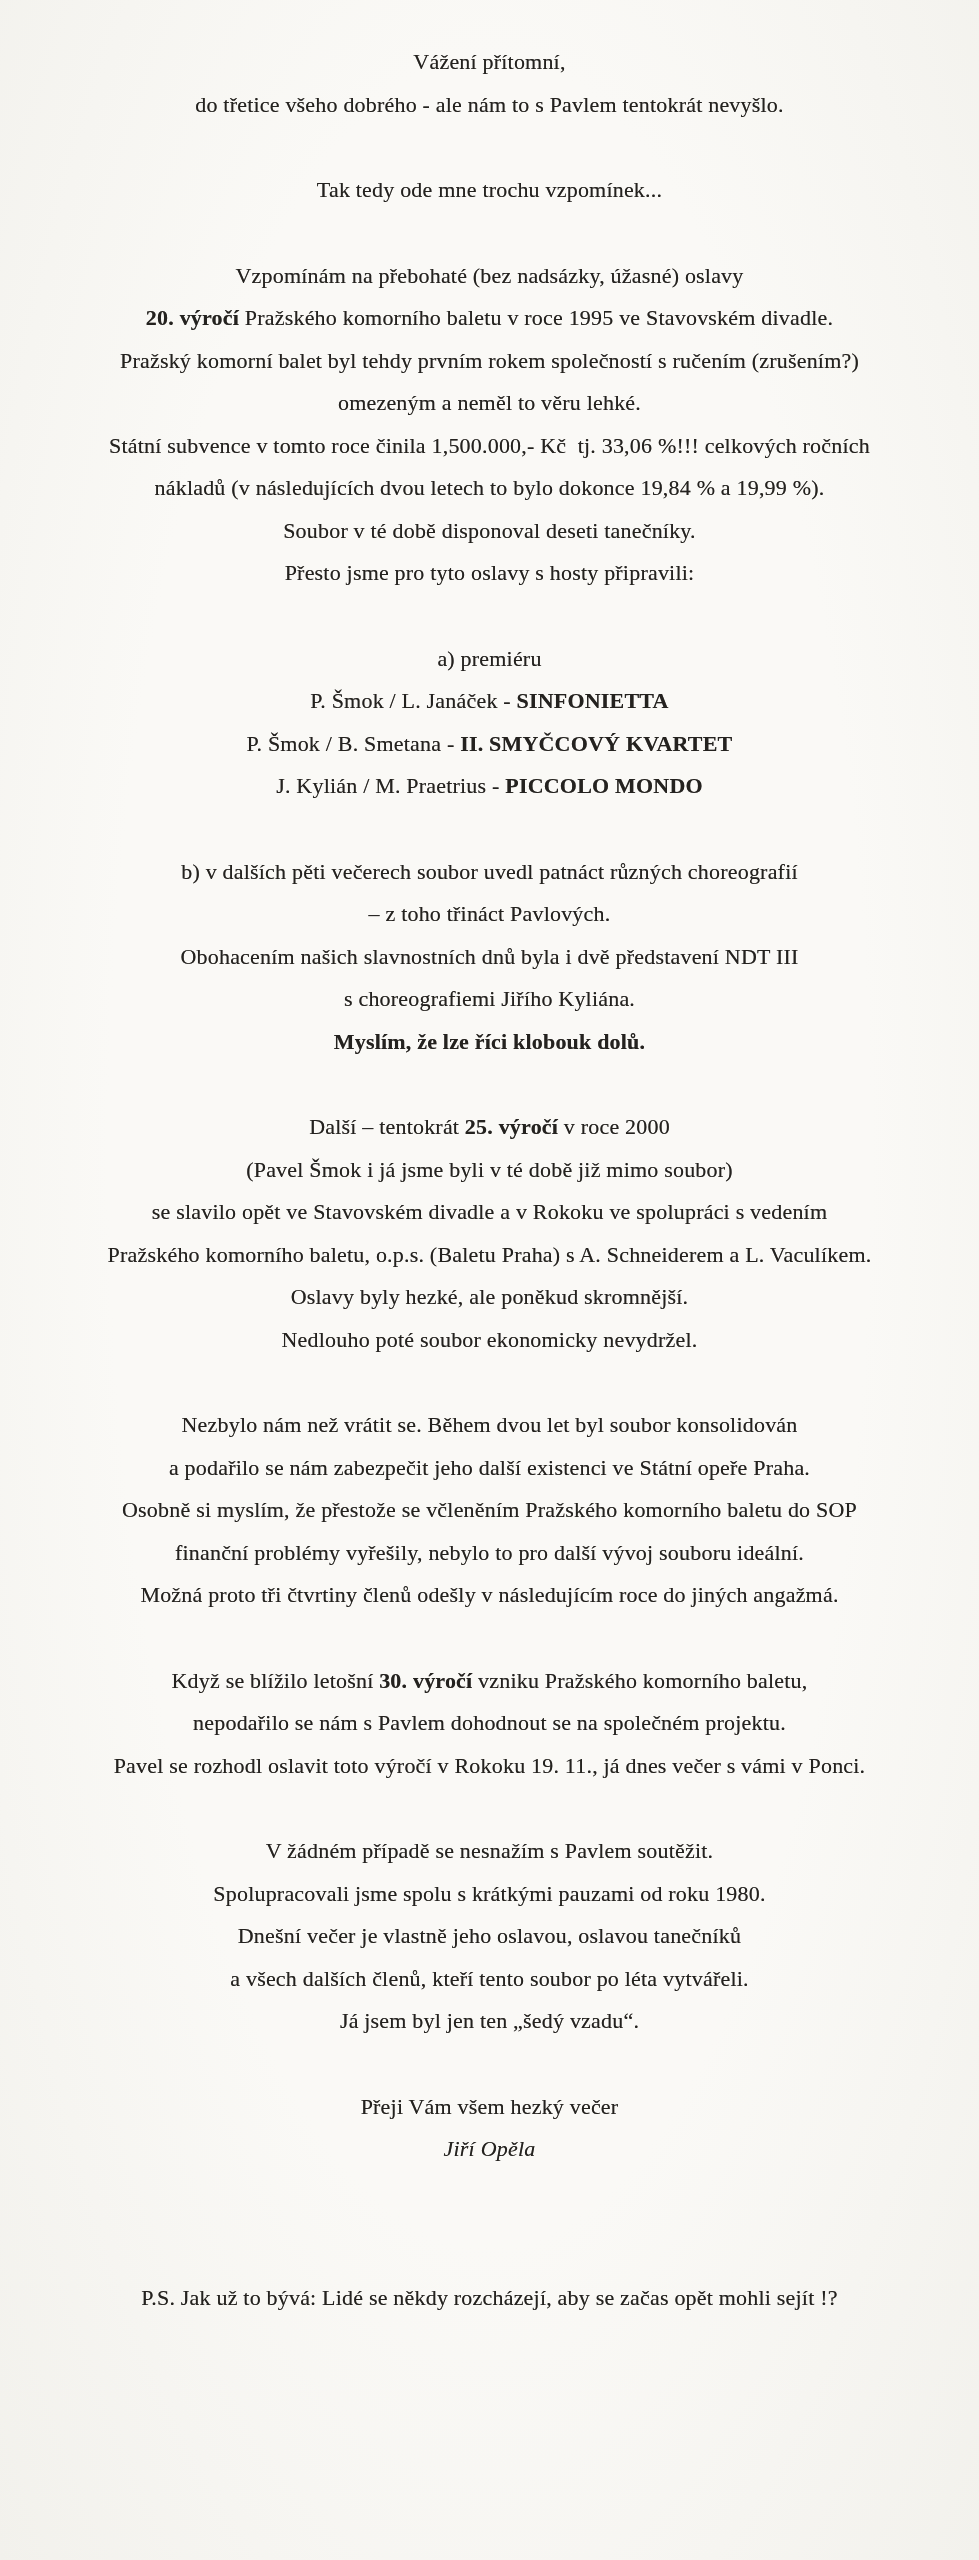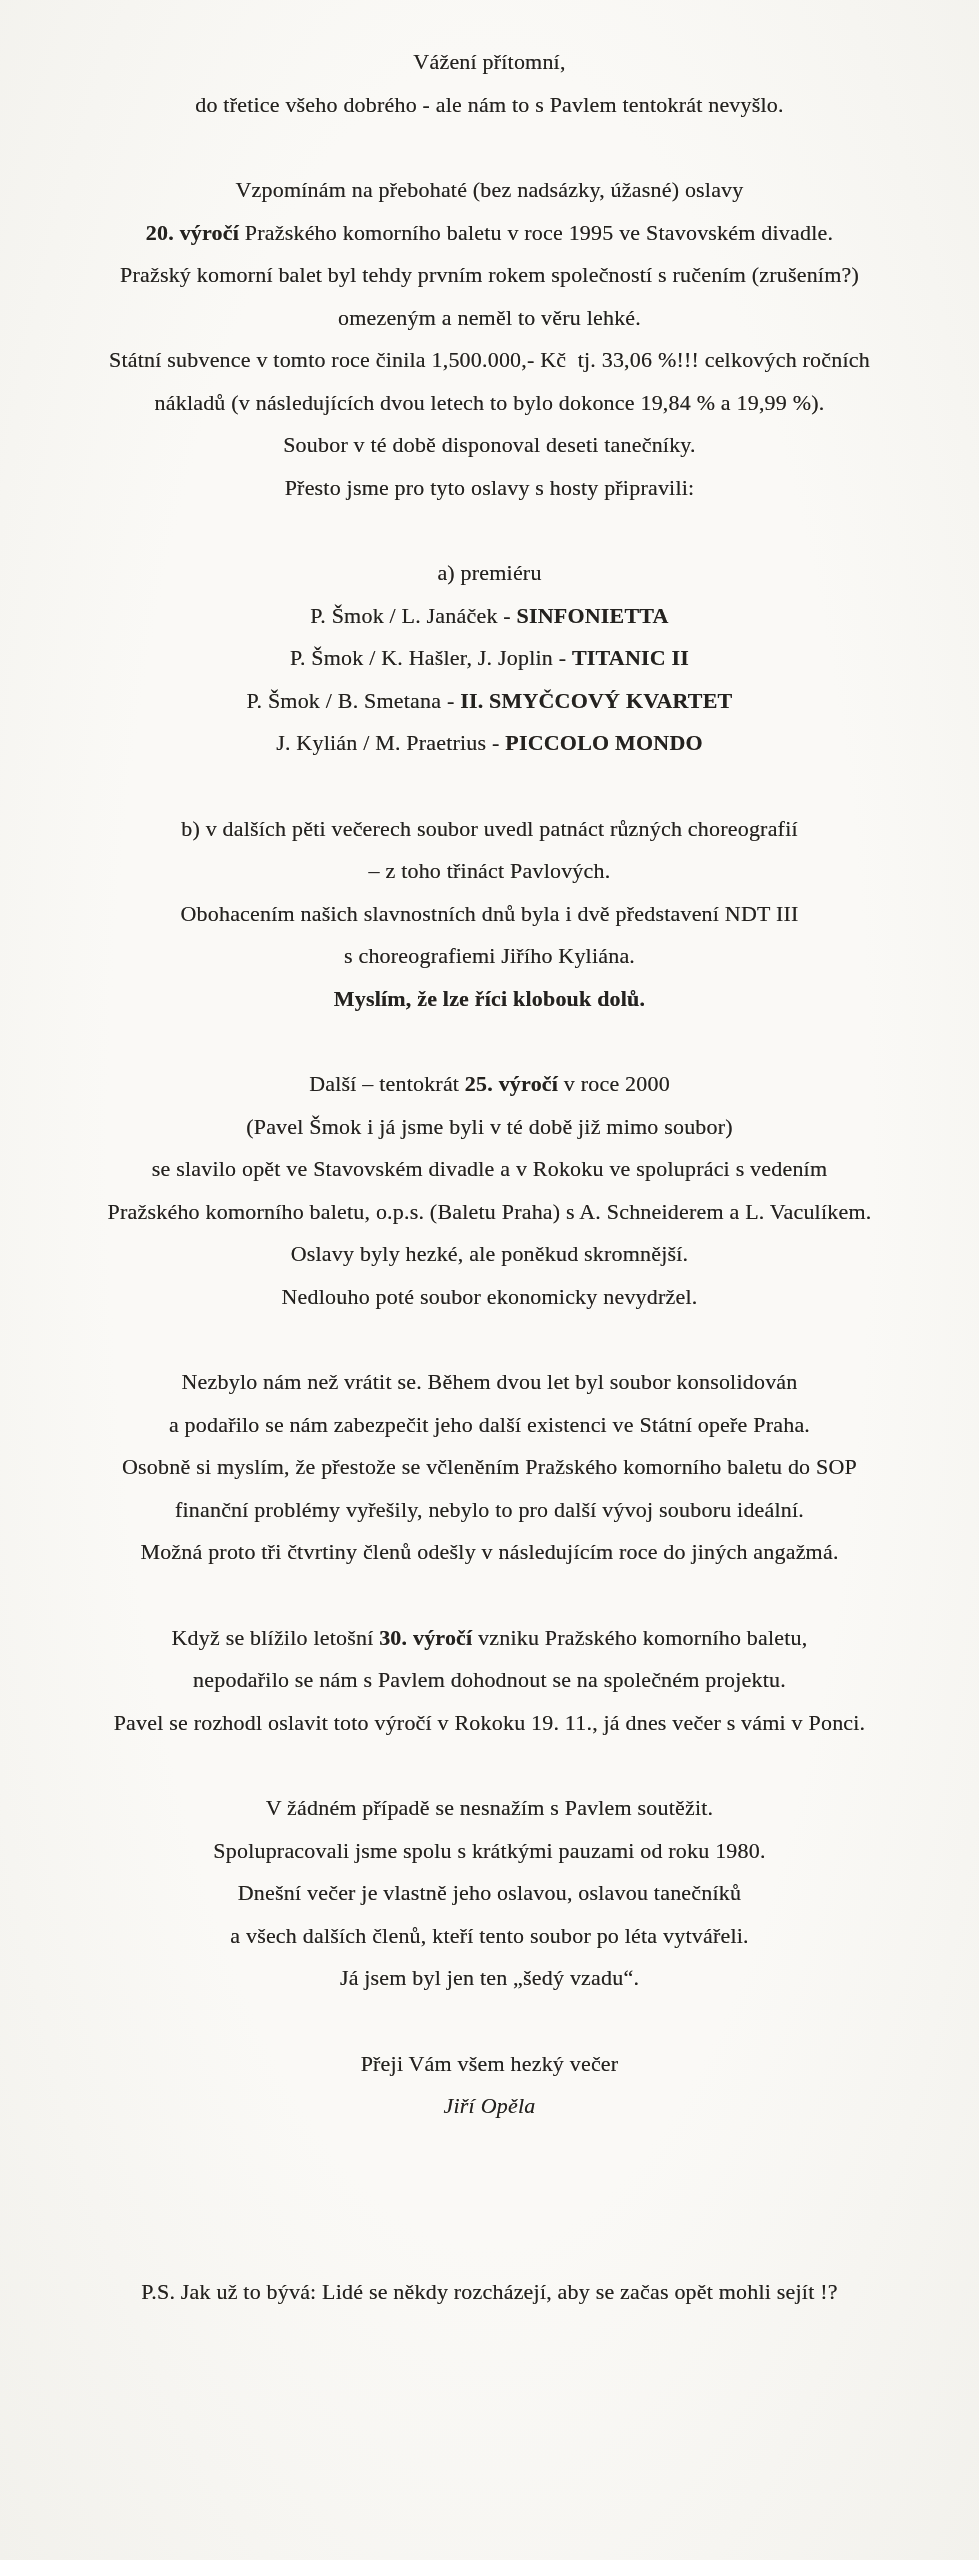--- a/index.html
+++ b/index.html
@@ -28,45 +28,47 @@
   .line {
     text-align: center;
     font-size: 22px;
     line-height: 42.5px;
     white-space: pre-wrap;
     letter-spacing: 0.2px;
     text-shadow: 0 0 0.6px rgba(45, 42, 38, 0.55);
   }
   .bold { font-weight: bold; text-align: center; }
   .italic { font-style: italic; margin-top: 37px; }
-  .gap-xl { margin-top: 100px; }
+  .gap-xl { margin-top: 63px; }
 </style>
 </head>
 <body>
 
 <div class="page">
 
 <div class="paragraph">
       <div class="line"><span>Vážení přítomní,</span></div>
       <div class="line"><span>do třetice všeho dobrého - ale nám to s Pavlem tentokrát nevyšlo.</span></div>
+    </div>
+    <div class="paragraph">
+      <div class="line"><span>Tak tedy ode mne trochu vzpomínek...</span></div>
     </div>
     <div class="paragraph">
       <div class="line"><span>Vzpomínám na přebohaté (bez nadsázky, úžasné) oslavy</span></div>
       <div class="line"><span class="bold">20. výročí</span><span> Pražského komorního baletu v roce 1995 ve Stavovském divadle.</span></div>
       <div class="line"><span>Pražský komorní balet byl tehdy prvním rokem společností s ručením (zrušením?)</span></div>
       <div class="line"><span>omezeným a neměl to věru lehké.</span></div>
       <div class="line"><span>Státní subvence v tomto roce činila 1,500.000,- Kč  tj. 33,06 %!!! celkových ročních</span></div>
       <div class="line"><span>nákladů (v následujících dvou letech to bylo dokonce 19,84 % a 19,99 %).</span></div>
       <div class="line"><span>Soubor v té době disponoval deseti tanečníky.</span></div>
       <div class="line"><span>Přesto jsme pro tyto oslavy s hosty připravili:</span></div>
     </div>
     <div class="paragraph">
       <div class="line"><span>a) premiéru</span></div>
       <div class="line"><span>P. Šmok / L. Janáček - </span><span class="bold">SINFONIETTA</span></div>
-      <div class="line"><span>P. Šmok / K. Hašler, J. Joplin - </span><span class="bold">TITANIC II</span></div>
       <div class="line"><span>P. Šmok / B. Smetana - </span><span class="bold">II. SMYČCOVÝ KVARTET</span></div>
       <div class="line"><span>J. Kylián / M. Praetrius - </span><span class="bold">PICCOLO MONDO</span></div>
     </div>
     <div class="paragraph">
       <div class="line"><span>b) v dalších pěti večerech soubor uvedl patnáct různých choreografií</span></div>
       <div class="line"><span>– z toho třináct Pavlových.</span></div>
       <div class="line"><span>Obohacením našich slavnostních dnů byla i dvě představení NDT III</span></div>
       <div class="line"><span>s choreografiemi Jiřího Kyliána.</span></div>
       <div class="line"><span class="bold">Myslím, že lze říci klobouk dolů.</span></div>
     </div>

